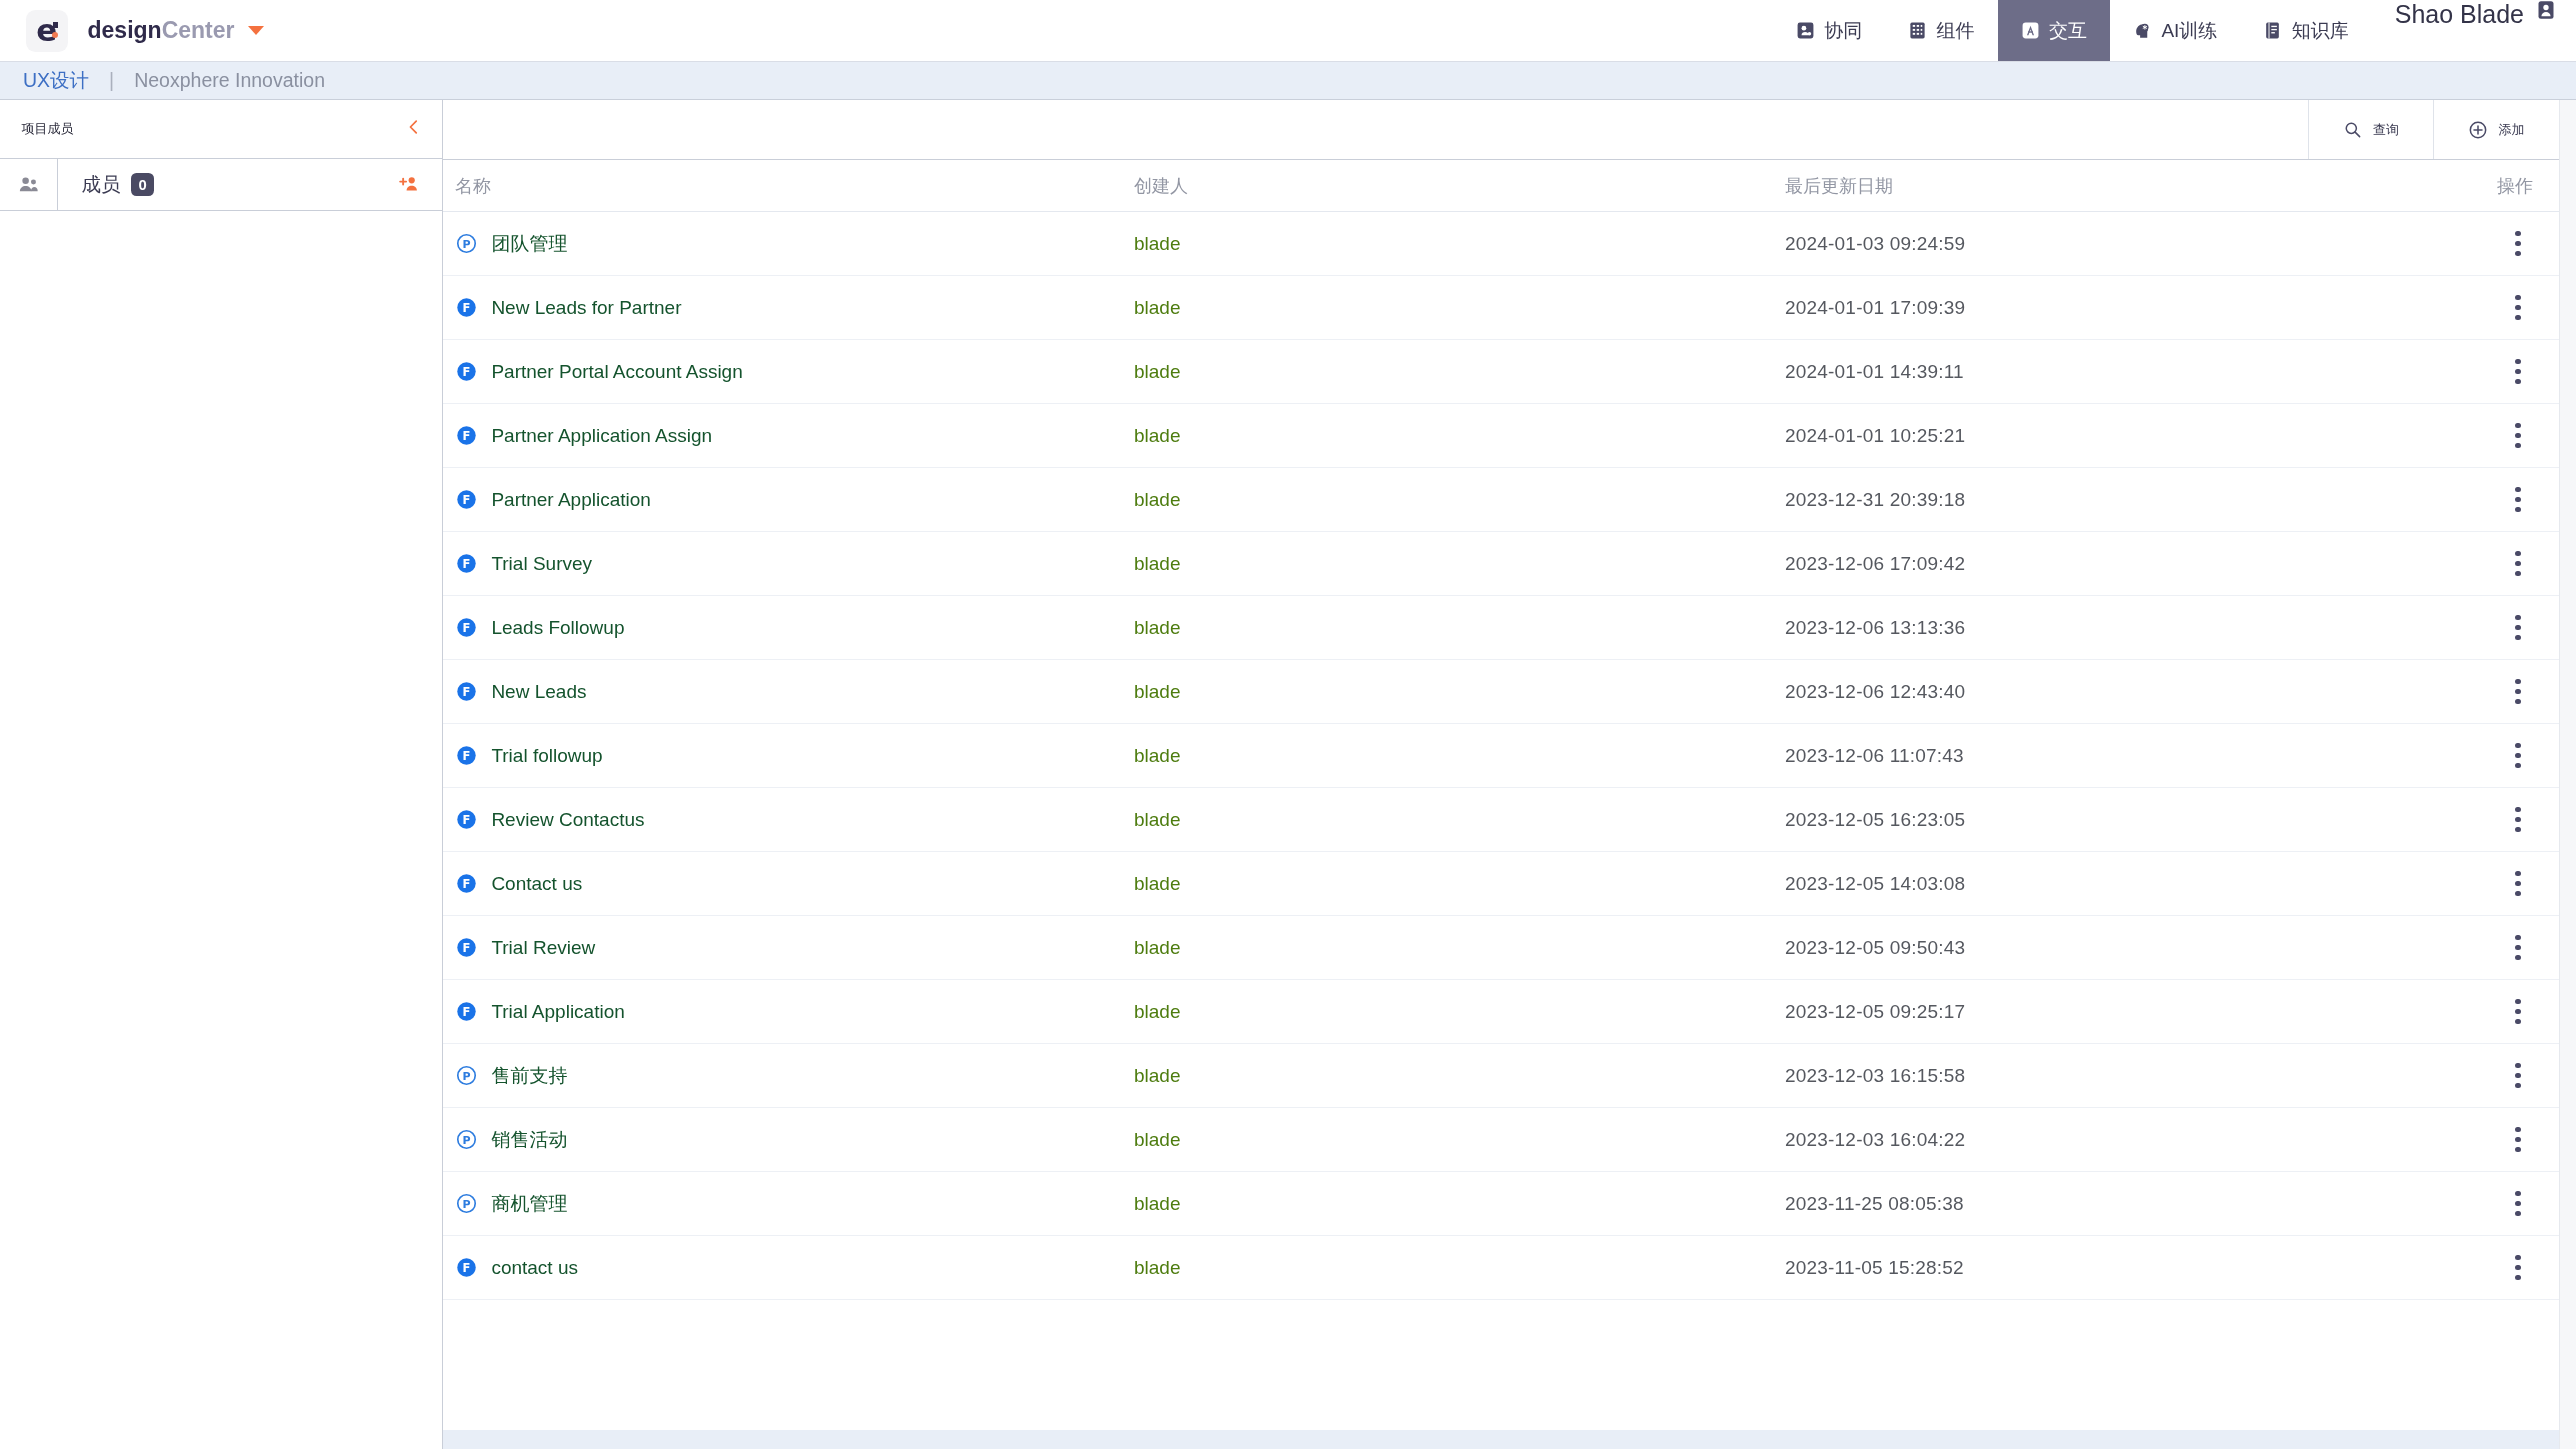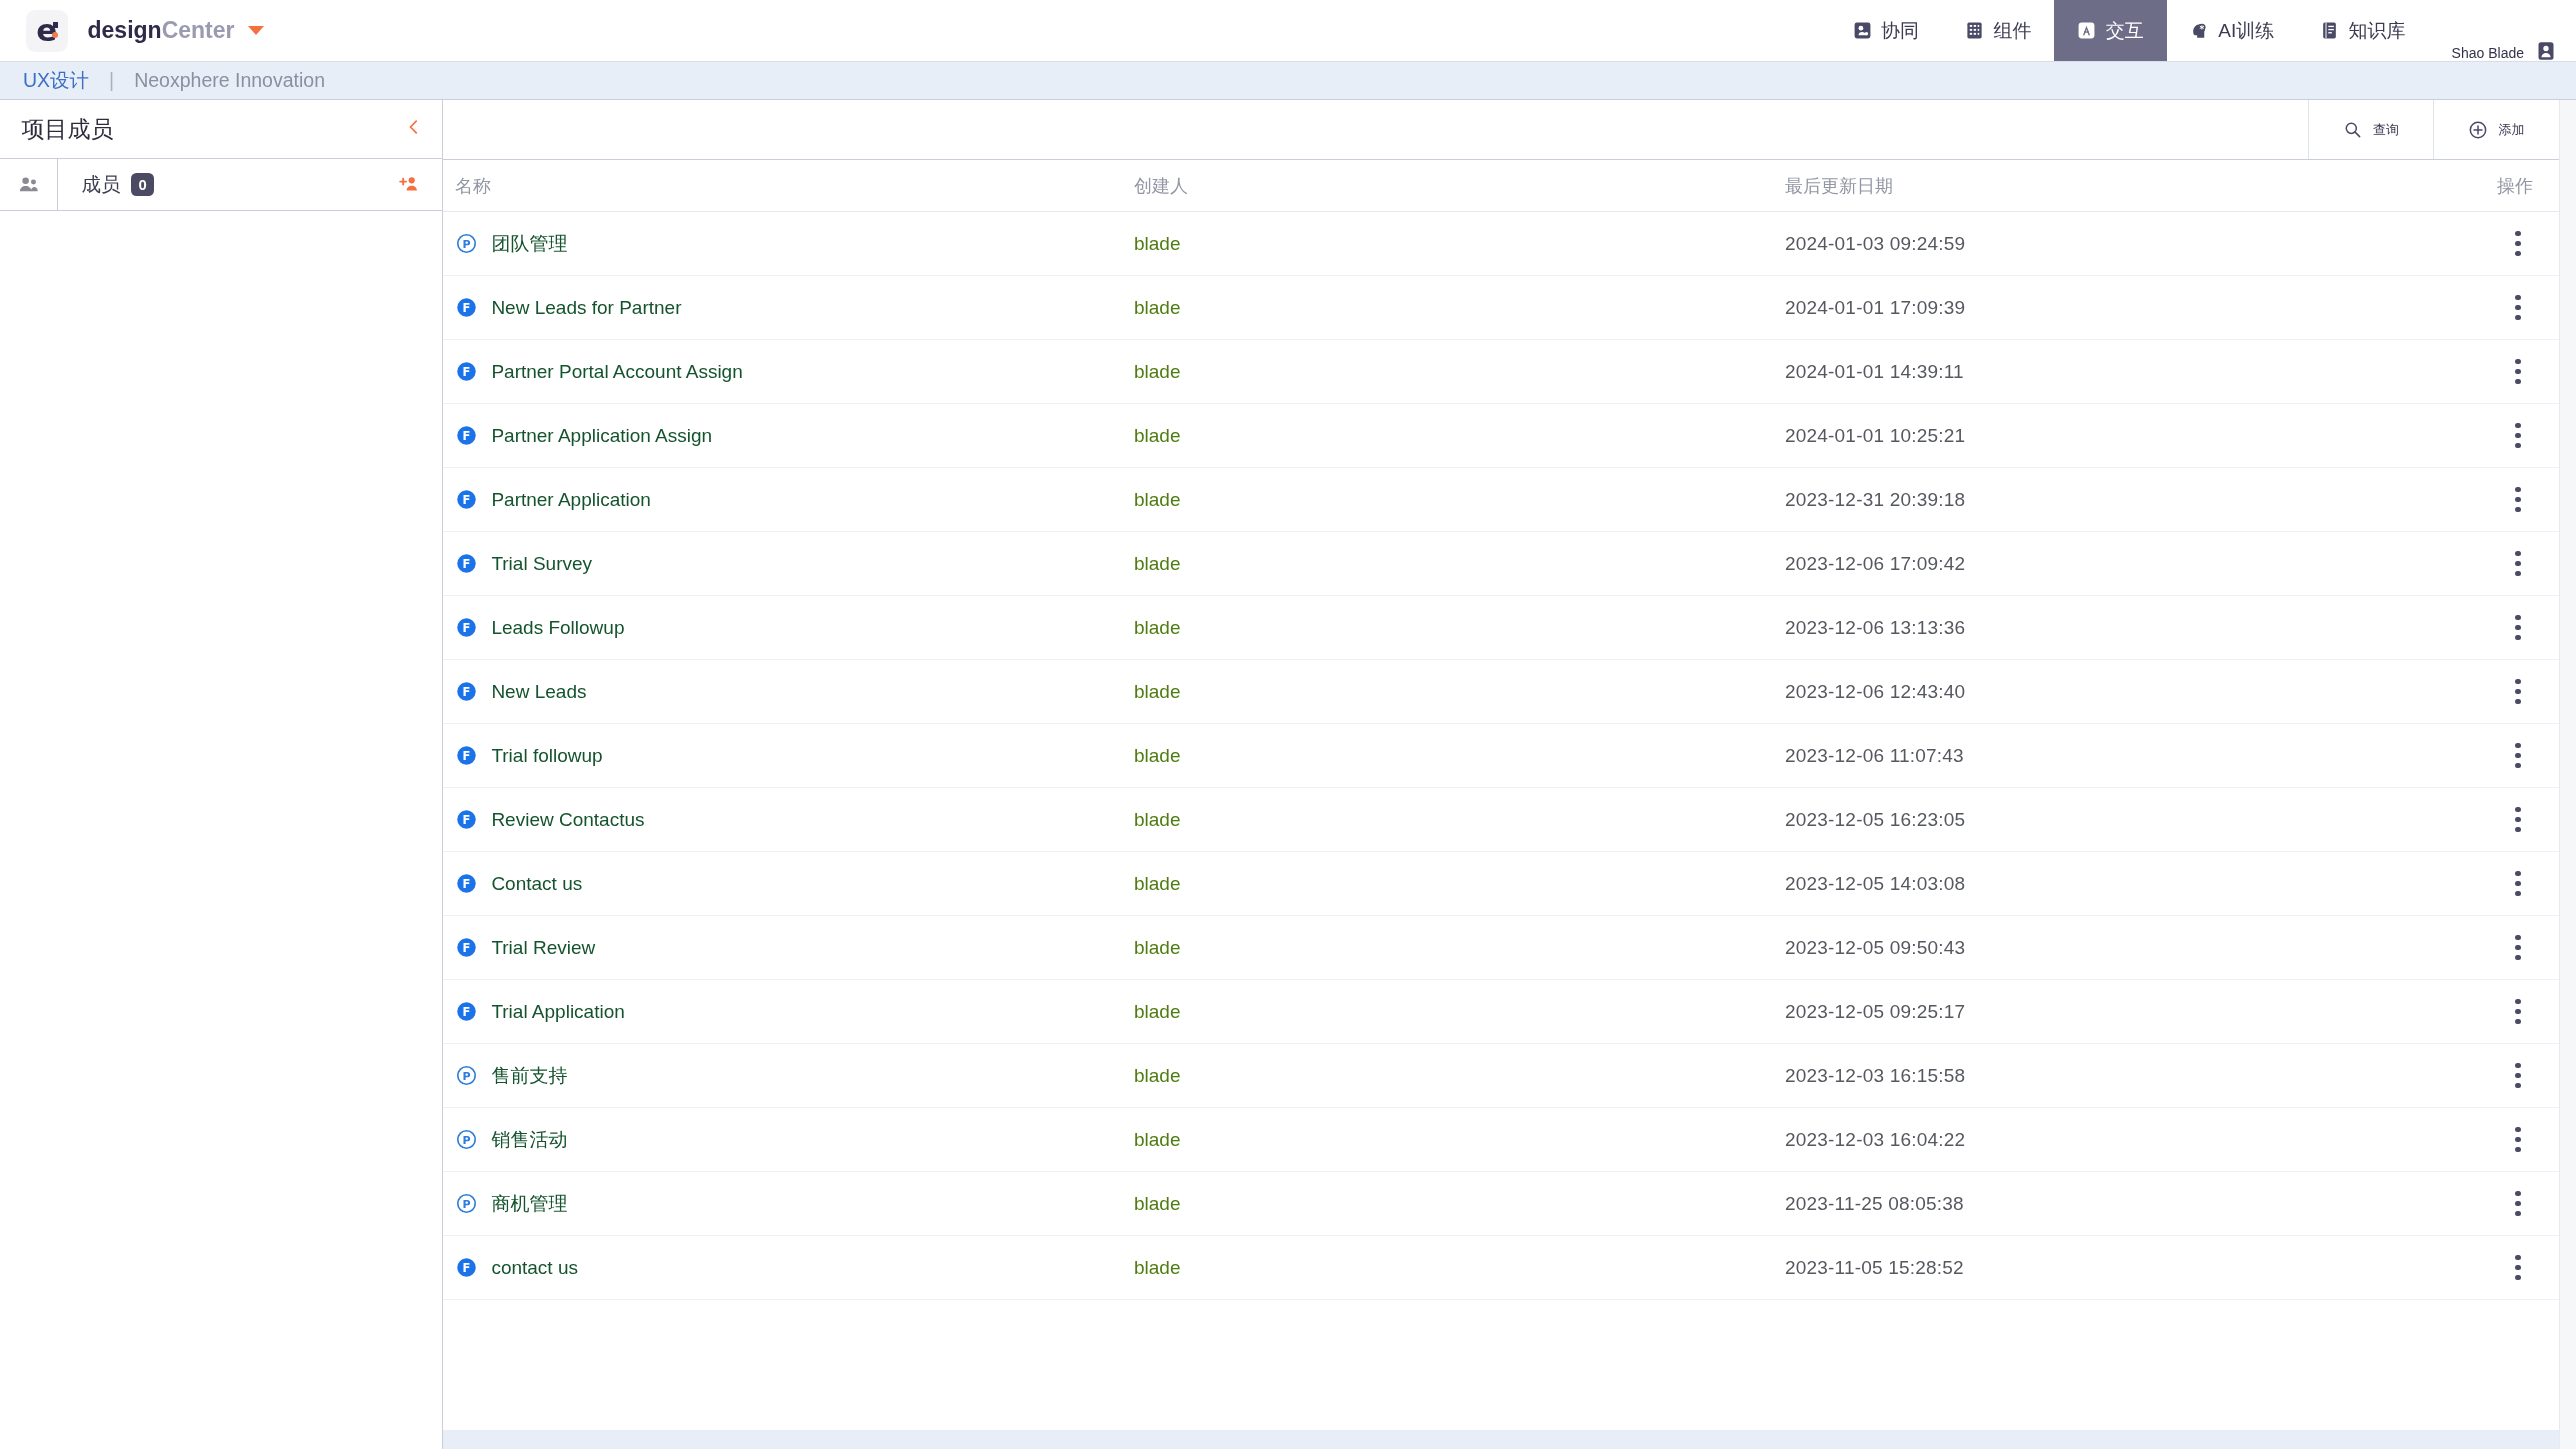--- a/index.html
+++ b/index.html
@@ -64,23 +64,23 @@
     gap: 9.4px;
     padding: 0 23px;
     font-size: 19px;
     color: #3b3b52;
     white-space: nowrap;
   }
   .nav-item.active { background: #6d6d88; color: #ffffff; }
   .nav-icon { display: flex; align-items: center; }
   .nav-icon svg { display: block; }
   .user-block {
-    display: flex; align-items: flex-end; gap: 12px;
+    display: flex; align-items: flex-start; gap: 12px;
     padding: 0 20px 0 23px;
-    font-size: 14px; color: #333348; white-space: nowrap;
+    font-size: 25px; color: #333348; white-space: nowrap;
   }
 
   
   .breadcrumb {
     height: 38px;
     background: #e8eef7;
     display: flex; align-items: center;
     padding-left: 23px;
     font-size: 19.5px;
     border-bottom: 0.7px solid #c9cfda;
@@ -98,21 +98,21 @@
     background: #ffffff;
     border-right: 0.7px solid #c9ced8;
     display: flex; flex-direction: column;
   }
   .sidebar-head {
     height: 59px;
     display: flex; align-items: center; justify-content: space-between;
     padding: 0 20px 0 21.5px;
     border-bottom: 0.7px solid #c9ced8;
   }
-  .sidebar-title { font-size: 23px; color: #2c2c3c; }
+  .sidebar-title { font-size: 13px; color: #2c2c3c; }
   .collapse-btn {
     color: #f4713f; font-size: 23px; line-height: 1;
     font-family: "DejaVu Sans", sans-serif;
   }
   .member-row {
     height: 52px;
     display: flex; align-items: stretch;
     border-bottom: 0.7px solid #c9ced8;
     gap: 6px;
   }

